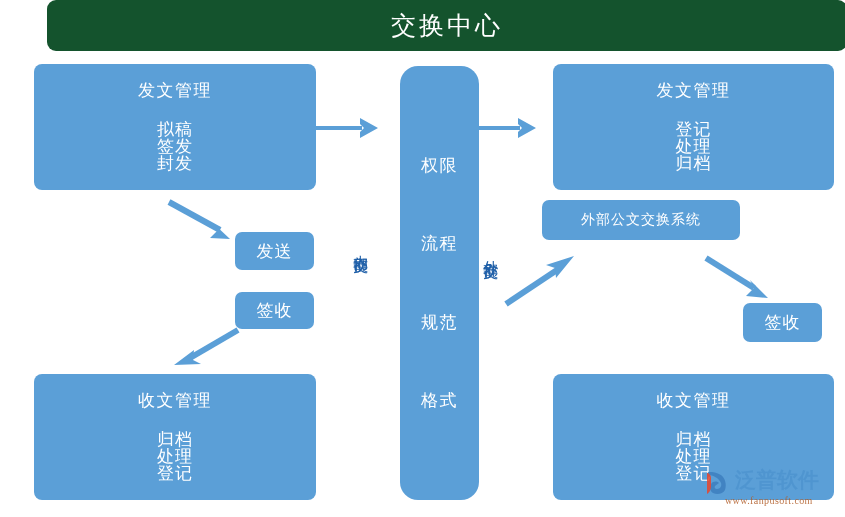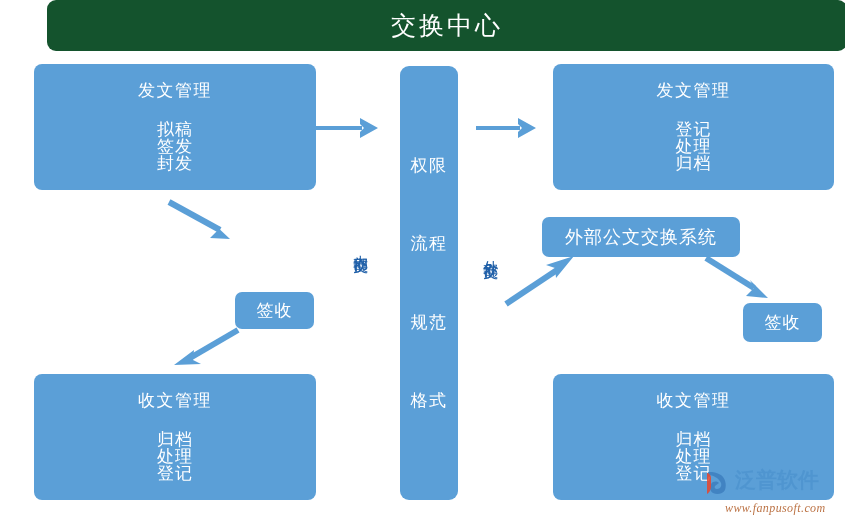--- a/index.html
+++ b/index.html
@@ -97,36 +97,36 @@
 
   #box-incoming-right {
     left: 541px; top: 374px; width: 281px; height: 126px;
   }
   #box-incoming-right .module-steps span { margin: 0 18px; }
 
   
   #center-column {
     left: 388px;
     top: 66px;
-    width: 58px;
+    width: 79px;
     height: 434px;
-    border-radius: 9px;
+    border-radius: 18px;
     justify-content: space-around;
     padding: 60px 0;
   }
   #center-column .center-item {
     font-size: 17px;
     letter-spacing: 1.5px;
     line-height: 1;
   }
 
   
   #pill-send   { left: 235px; top: 232px; width: 79px; height: 38px; }
   #pill-receive{ left: 235px; top: 292px; width: 79px; height: 37px; }
-  #pill-external-system { left: 542px; top: 217px; width: 198px; height: 40px; font-size: 18px; }
+  #pill-external-system { left: 542px; top: 200px; width: 198px; height: 40px; font-size: 14px; }
   #pill-sign   { left: 743px; top: 303px; width: 79px; height: 39px; }
 
   
   .vlabel {
     position: absolute;
     writing-mode: vertical-rl;
     text-orientation: upright;
     color: #1F5FA8;
     font-size: 15px;
     line-height: 1.12;
@@ -158,27 +158,26 @@
     top: 0px;
     font-size: 21px;
     color: #4E94CF;
     letter-spacing: 0px;
     font-weight: bold;
     line-height: 1;
   }
   #watermark-url {
     position: absolute;
     left: 20px;
-    top: 32px;
-    font-size: 12px;
+    top: 26px;
+    font-size: 10px;
     color: #B05A24;
     font-family: "Liberation Serif", serif;
     letter-spacing: 0.4px;
     line-height: 1;
-    font-style: italic;
   }
   #watermark-logo {
     position: absolute;
     left: 0px;
     top: 0px;
     width: 28px;
     height: 26px;
   }
 </style>
 </head>
@@ -226,20 +225,21 @@
     </div>
   </div>
 
   <div class="box blue" id="center-column">
     <div class="center-item">权限</div>
     <div class="center-item">流程</div>
     <div class="center-item">规范</div>
     <div class="center-item">格式</div>
   </div>
 
+  <div class="pill" id="pill-send">发送</div>
   <div class="pill" id="pill-receive">签收</div>
   <div class="pill" id="pill-external-system">外部公文交换系统</div>
   <div class="pill" id="pill-sign">签收</div>
 
   <div class="vlabel" id="label-internal">内部交换</div>
   <div class="vlabel" id="label-external">外部交换</div>
 
   <svg class="arrow-svg" style="left:304px; top:110px;" width="86" height="36" viewBox="0 0 86 36">
     <path d="M2,18 L58,18" stroke="#5B9FD7" stroke-width="4" fill="none"></path>
     <path d="M56,8 L74,18 L56,28 L56,22 L60,18 L56,14 Z" fill="#5B9FD7"></path>

